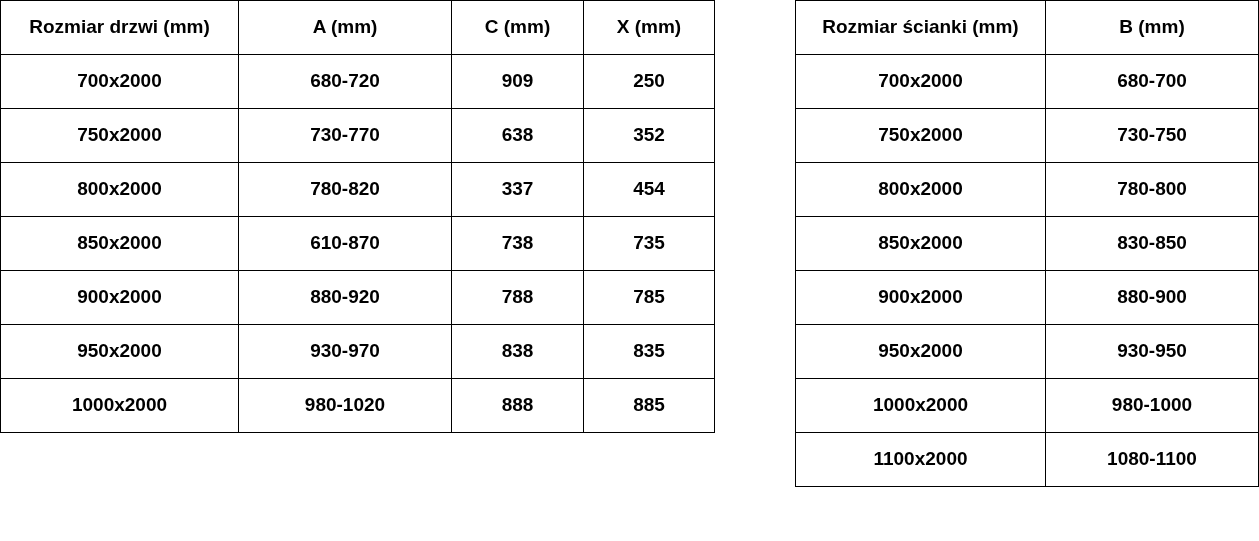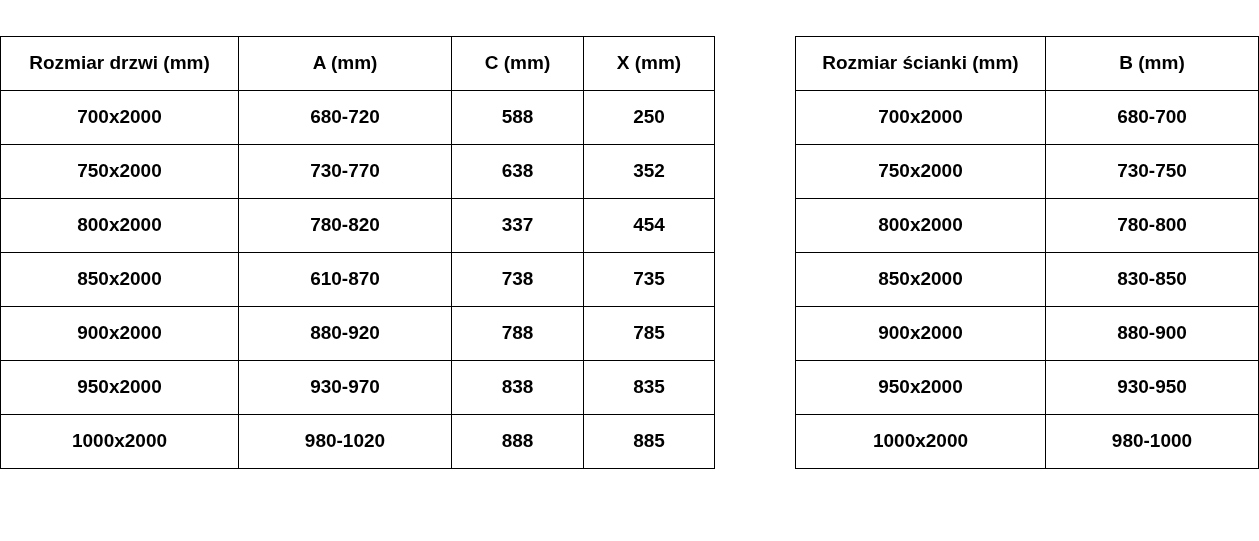--- a/index.html
+++ b/index.html
@@ -19,21 +19,20 @@
     position: absolute;
     top: 0;
     left: 0;
     width: 1259px;
     height: 541px;
   }
   table.spec {
     position: absolute;
     border-collapse: collapse;
     table-layout: fixed;
-    margin-top: 36px;
   }
   table.spec td, table.spec th {
     border: 1px solid #000000;
     text-align: center;
     vertical-align: middle;
     font-size: 19px;
     font-weight: bold;
     padding: 0;
     line-height: 1.1;
     color: #000000;
@@ -79,21 +78,21 @@
         <th>Rozmiar drzwi (mm)</th>
         <th>A (mm)</th>
         <th>C (mm)</th>
         <th>X (mm)</th>
       </tr>
     </thead>
     <tbody>
       <tr>
         <td>700x2000</td>
         <td>680-720</td>
-        <td>588</td>
+        <td>909</td>
         <td>250</td>
       </tr>
       <tr>
         <td>750x2000</td>
         <td>730-770</td>
         <td>638</td>
         <td>352</td>
       </tr>
       <tr>
         <td>800x2000</td>
@@ -161,16 +160,20 @@
         <td>880-900</td>
       </tr>
       <tr>
         <td>950x2000</td>
         <td>930-950</td>
       </tr>
       <tr>
         <td>1000x2000</td>
         <td>980-1000</td>
       </tr>
+      <tr>
+        <td>1100x2000</td>
+        <td>1080-1100</td>
+      </tr>
     </tbody>
   </table>
 
 </div>
 
 </body></html>

